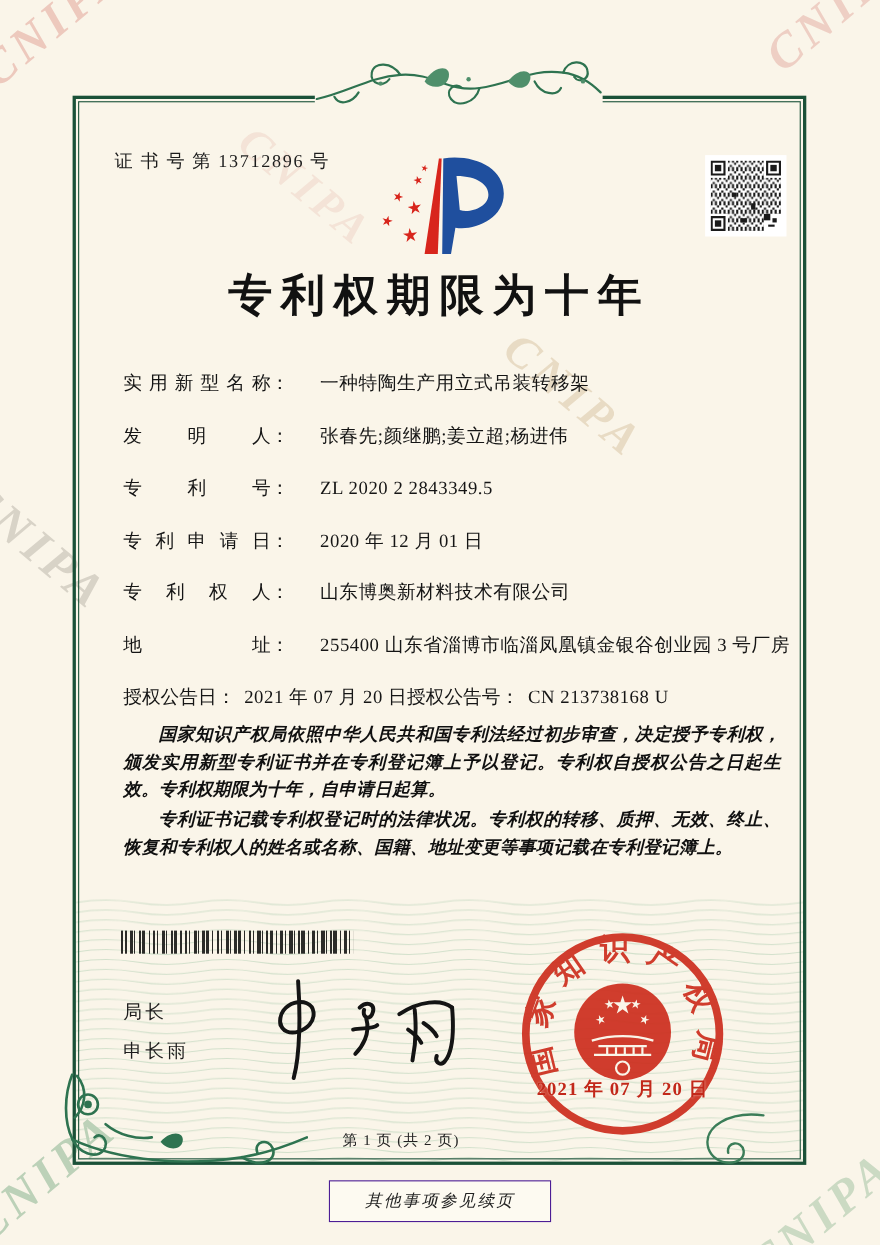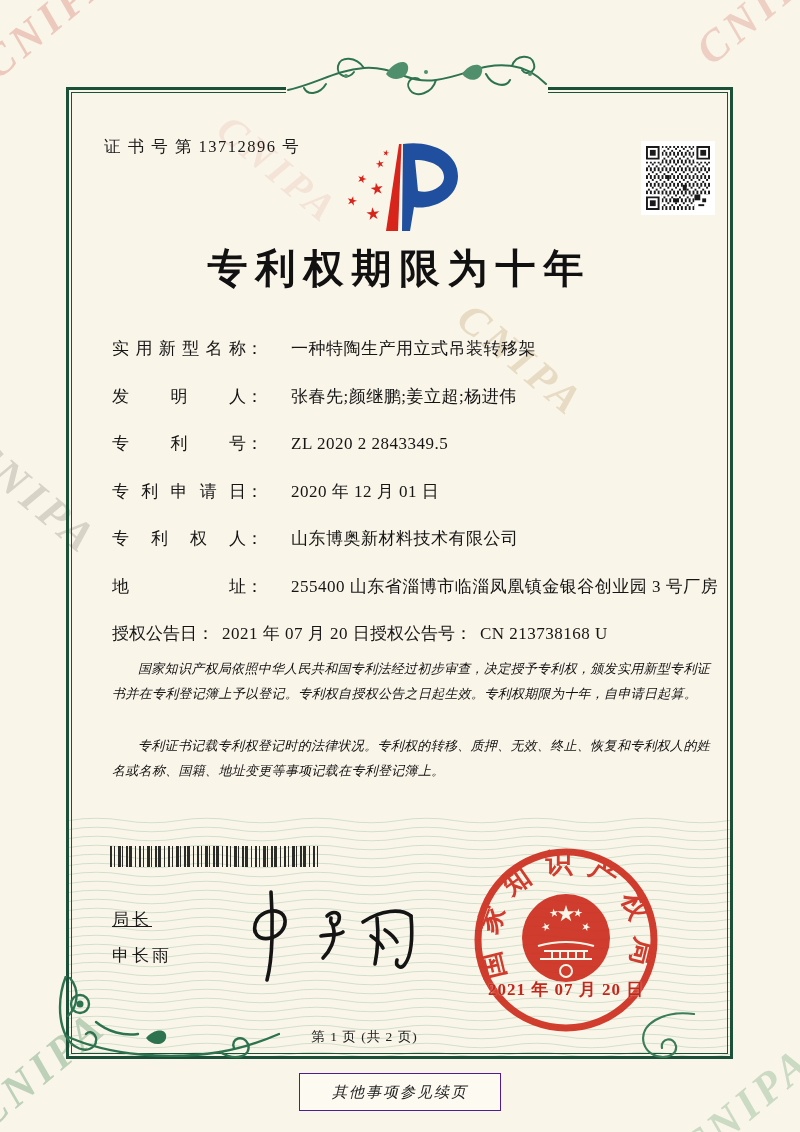--- a/index.html
+++ b/index.html
@@ -72,40 +72,41 @@
     vertical-align:bottom;
   }
   .fcolon{display:inline-block;}
   .fvalue{display:inline-block;margin-left:28px;letter-spacing:.5px;}
   .frow.compact .flabel{width:auto;text-align:center;text-align-last:left;}
   .frow.compact .fvalue{margin-left:8px;}
   .pair2{position:absolute;left:258px;top:0;}
   
   .para{
     position:absolute;left:112px;width:598px;z-index:5;
-    font-size:13px;line-height:25px;color:#101010;
+    font-size:16px;line-height:25px;color:#101010;
     text-align:justify;text-indent:2em;font-style:italic;
     letter-spacing:.3px;
+    font-weight:bold;
   }
   
   .barcode{
     position:absolute;left:110px;top:846px;width:211px;height:21px;z-index:5;
     background:repeating-linear-gradient(90deg,
       #2b2b28 0 2px,transparent 2px 4px,
       #2b2b28 4px 5px,transparent 5px 8px,
       #2b2b28 8px 11px,transparent 11px 12px,
       #2b2b28 12px 13px,transparent 13px 16px,
       #2b2b28 16px 18px,transparent 18px 19px,
       #2b2b28 19px 22px,transparent 22px 25px,
       #2b2b28 25px 26px,transparent 26px 29px);
   }
   
   .signer-title{position:absolute;left:112px;top:908px;z-index:6;
     font-family:"Liberation Sans","DejaVu Sans",sans-serif;
-    font-size:17px;letter-spacing:3px;color:#1c1c1c;text-decoration:underline;}
+    font-size:17px;letter-spacing:3px;color:#1c1c1c;}
   .signer-name{position:absolute;left:112px;top:944px;z-index:6;
     font-family:"Liberation Sans","DejaVu Sans",sans-serif;
     font-size:17px;letter-spacing:3px;color:#1c1c1c;}
   .signature{position:absolute;left:225px;top:880px;z-index:6;}
   .seal{position:absolute;left:468px;top:842px;z-index:5;}
   .seal-date{
     position:absolute;left:468px;top:978px;width:196px;z-index:6;
     text-align:center;color:#c2281a;font-size:17px;font-weight:600;
     letter-spacing:1px;white-space:nowrap;
     text-shadow:0 0 2px rgba(250,245,233,.7);

